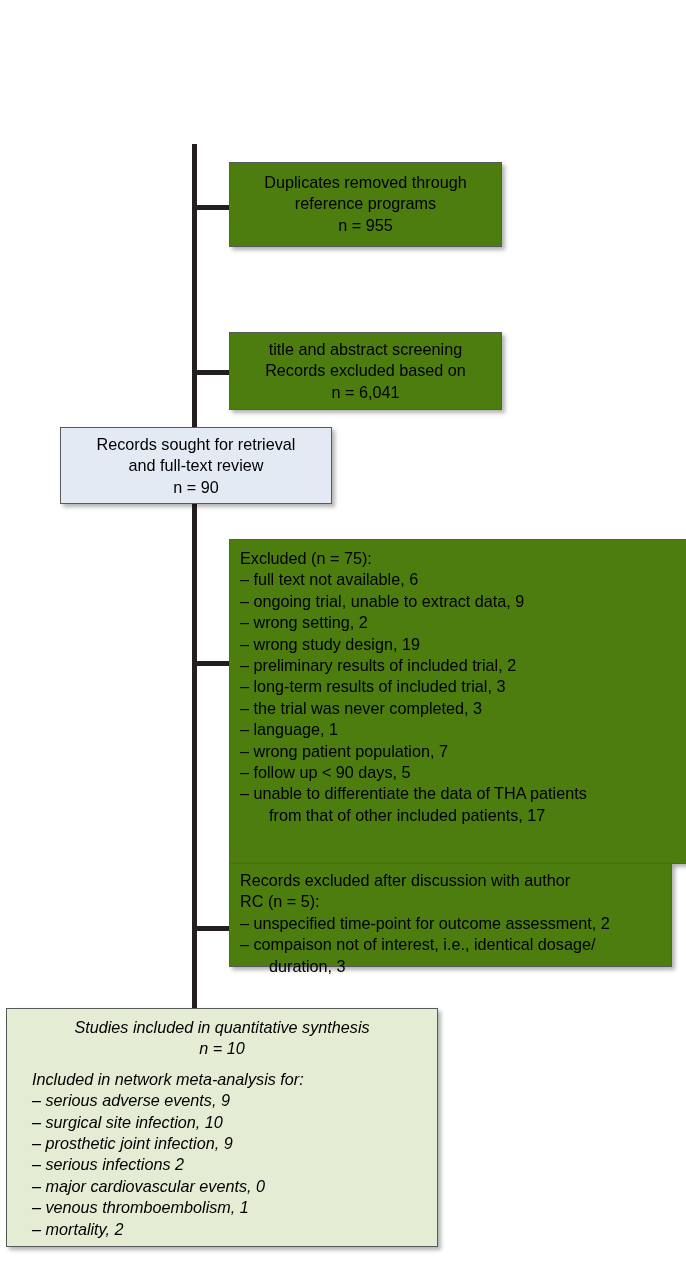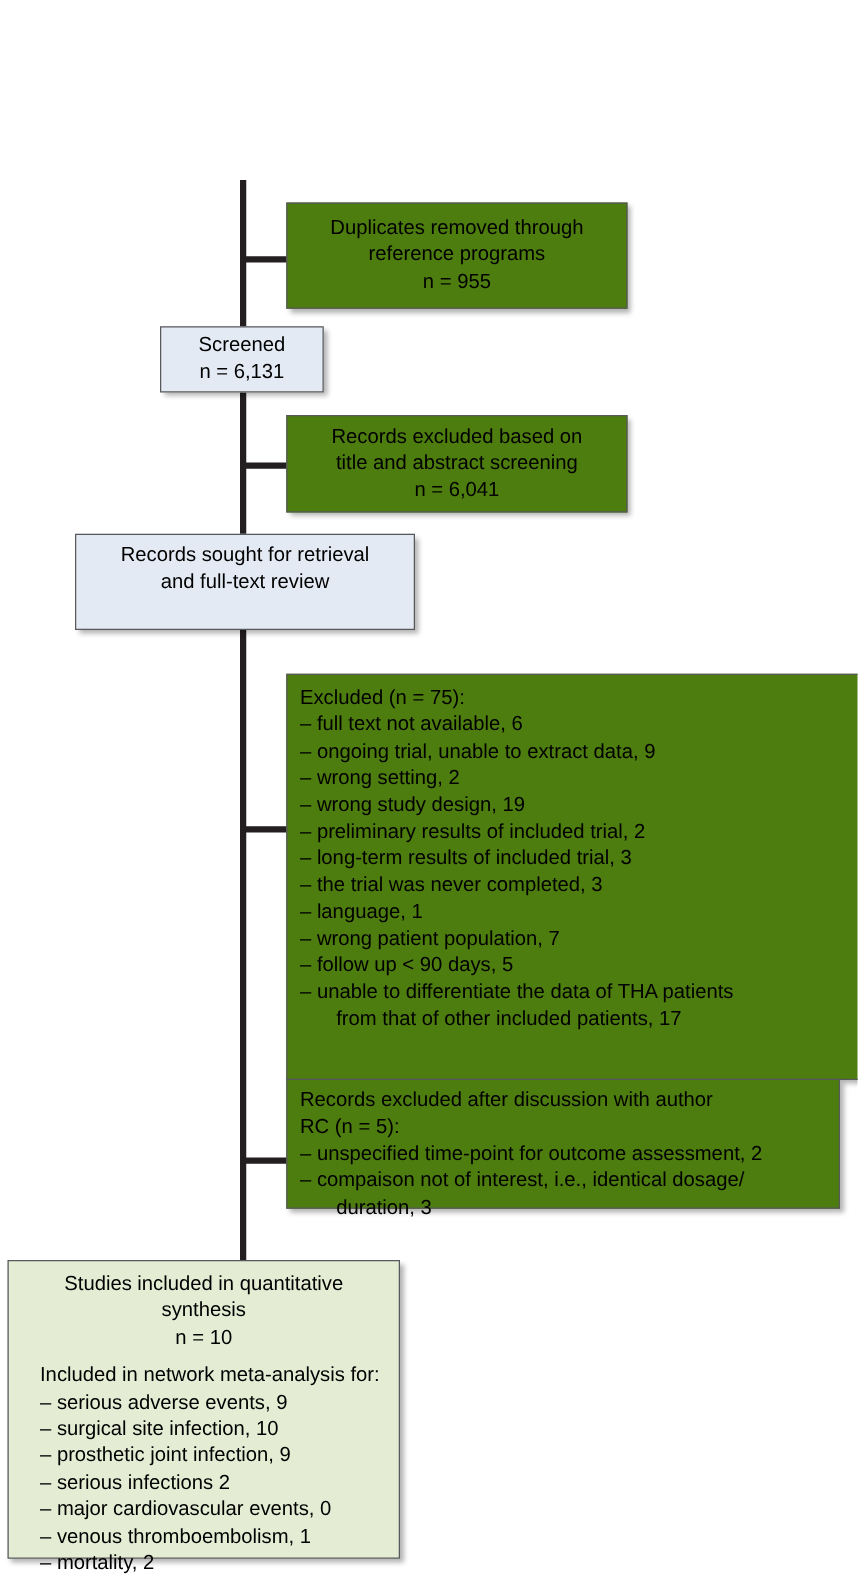--- a/index.html
+++ b/index.html
@@ -44,34 +44,31 @@
   <div class="hbranch" style="left:192px;top:661px;width:40px;"></div>
   <div class="hbranch" style="left:192px;top:926px;width:40px;"></div>
 
 
   <div class="box peach ctr" style="left:229px;top:162px;width:273px;height:85px;padding-top:9px;">
     <div>Duplicates removed through</div>
     <div>reference programs</div>
     <div>n = 955</div>
   </div>
 
-  <div class="box blue ctr" style="left:128px;top:261px;width:131px;height:53px;padding-top:4px;">
-    <div>Screened</div>
-    <div>n = 6,131</div>
-  </div>
 
   <div class="box peach ctr" style="left:229px;top:332px;width:273px;height:78px;padding-top:6px;">
+    <div>title and abstract screening</div>
     <div>Records excluded based on</div>
-    <div>title and abstract screening</div>
     <div>n = 6,041</div>
   </div>
 
   <div class="box blue ctr" style="left:60px;top:427px;width:272px;height:77px;padding-top:6px;">
     <div>Records sought for retrieval</div>
     <div>and full-text review</div>
+    <div>n = 90</div>
   </div>
 
   <div class="box peach lft" style="left:229px;top:539px;width:486px;height:325px;padding:8px 10px;">
     <div>Excluded (n = 75):</div>
     <div class="hang">– full text not available, 6</div>
     <div class="hang">– ongoing trial, unable to extract data, 9</div>
     <div class="hang">– wrong setting, 2</div>
     <div class="hang">– wrong study design, 19</div>
     <div class="hang">– preliminary results of included trial, 2</div>
     <div class="hang">– long-term results of included trial, 3</div>
@@ -84,21 +81,21 @@
   </div>
 
   <div class="box peach lft" style="left:229px;top:863px;width:443px;height:104px;padding:6px 10px;">
     <div>Records excluded after discussion with author</div>
     <div>RC (n = 5):</div>
     <div class="hang nowrap">– unspecified time-point for outcome assessment, 2</div>
     <div class="hang nowrap">– compaison not of interest, i.e., identical dosage/</div>
     <div class="indent-sub">duration, 3</div>
   </div>
 
-  <div class="box green lft" style="left:6px;top:1008px;width:314px;height:239px;padding:8px 11px;">
+  <div class="box green lft" style="left:6px;top:1008px;width:432px;height:239px;padding:8px 11px;font-style:italic;">
     <div class="ctr">Studies included in quantitative synthesis</div>
     <div class="ctr">n = 10</div>
     <div class="gap"></div>
     <div style="padding-left:14px;">Included in network meta-analysis for:</div>
     <div class="hang" style="padding-left:29px;text-indent:-15px;">– serious adverse events, 9</div>
     <div class="hang" style="padding-left:29px;text-indent:-15px;">– surgical site infection, 10</div>
     <div class="hang" style="padding-left:29px;text-indent:-15px;">– prosthetic joint infection, 9</div>
     <div class="hang" style="padding-left:29px;text-indent:-15px;">– serious infections 2</div>
     <div class="hang" style="padding-left:29px;text-indent:-15px;">– major cardiovascular events, 0</div>
     <div class="hang" style="padding-left:29px;text-indent:-15px;">– venous thromboembolism, 1</div>

